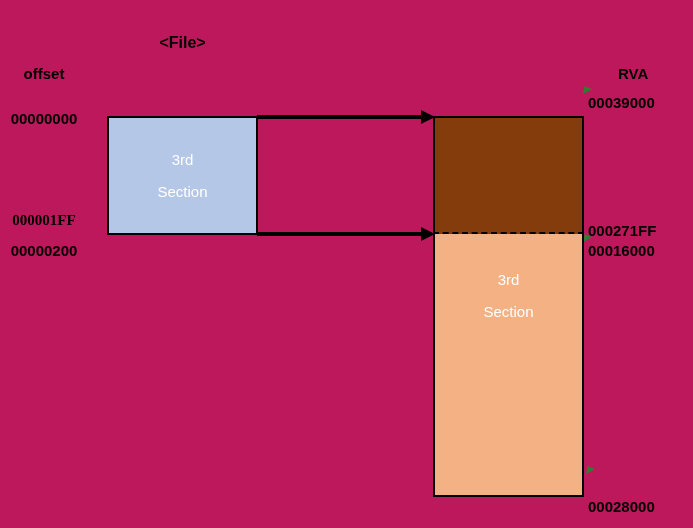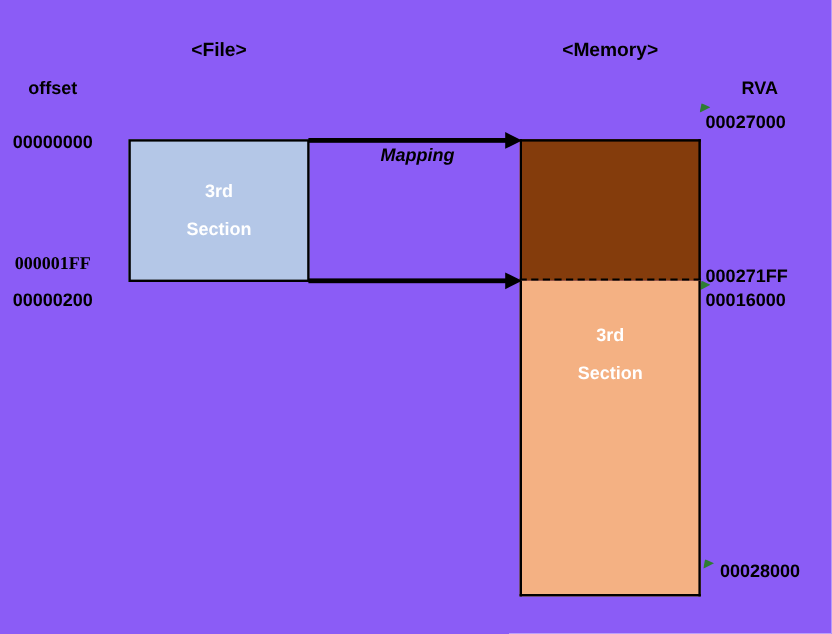--- a/index.html
+++ b/index.html
@@ -4,21 +4,21 @@
 <style>
   html, body { margin: 0; padding: 0; }
   body {
     font-family: "Liberation Sans", sans-serif;
     background: #ffffff;
   }
   .canvas {
     position: relative;
     width: 693px;
     height: 528px;
-    background: #8b5cf6;
+    background: #be185d;
     overflow: hidden;
   }
   .abs { position: absolute; }
 
   .panel-title {
     font-size: 16px;
     font-weight: bold;
     color: #000;
     text-align: center;
     width: 151px;
@@ -56,21 +56,21 @@
     left: 433px; top: 234px; width: 151px; height: 263px;
     background: #F4B183;
     border-top: none;
     display: flex; flex-direction: column;
     align-items: center;
     padding-top: 30px;
   }
   .section-text {
     color: #ffffff;
     font-size: 15px;
-    font-weight: bold;
+    font-weight: normal;
     line-height: 32px;
     text-align: center;
   }
   .arrow-line {
     background: #000;
     height: 4px;
     left: 257px;
     width: 166px;
   }
   .arrow-head {
@@ -93,32 +93,31 @@
     background: #2E7D32;
     clip-path: polygon(0% 100%, 18% 0%, 100% 42%);
   }
 </style>
 </head>
 <body>
 
 <div class="canvas">
 
   <div class="abs panel-title" style="left:107px; top:34px;">&lt;File&gt;</div>
-  <div class="abs panel-title" style="left:433px; top:34px;">&lt;Memory&gt;</div>
 
   <div class="abs axis-label left-col" style="top:65px; padding-right:3px;">offset</div>
   <div class="abs hex-label left-col" style="top:110px;">00000000</div>
   <div class="abs hex-label left-col" style="top:212px;font-family:Liberation Serif, serif;">000001FF</div>
   <div class="abs hex-label left-col" style="top:242px;">00000200</div>
 
   <div class="abs axis-label right-col" style="top:65px; left:618px;">RVA</div>
-  <div class="abs hex-label right-col" style="top:94px;">00027000</div>
+  <div class="abs hex-label right-col" style="top:94px;">00039000</div>
   <div class="abs hex-label right-col" style="top:212px;margin-top:10px;">000271FF</div>
   <div class="abs hex-label right-col" style="top:242px;">00016000</div>
-  <div class="abs hex-label right-col" style="top:468px;margin-left:12px;">00028000</div>
+  <div class="abs hex-label right-col" style="top:498px;">00028000</div>
 
   <div class="abs corner-marker" style="left:583px; top:86px;"></div>
   <div class="abs corner-marker" style="left:583px; top:234px;"></div>
   <div class="abs corner-marker" style="left:586px; top:466px;"></div>
 
   <div class="abs box file-box">
     <span class="section-text">3rd</span>
     <span class="section-text">Section</span>
   </div>
 
@@ -127,15 +126,14 @@
   <div class="abs box mem-section-box">
     <span class="section-text">3rd</span>
     <span class="section-text">Section</span>
   </div>
 
   <div class="abs arrow-line" style="top:115px;"></div>
   <div class="abs arrow-head" style="top:110px;"></div>
   <div class="abs arrow-line" style="top:232px;"></div>
   <div class="abs arrow-head" style="top:227px;"></div>
 
-  <div class="abs mapping-label">Mapping</div>
 
 </div>
 
 </body></html>

